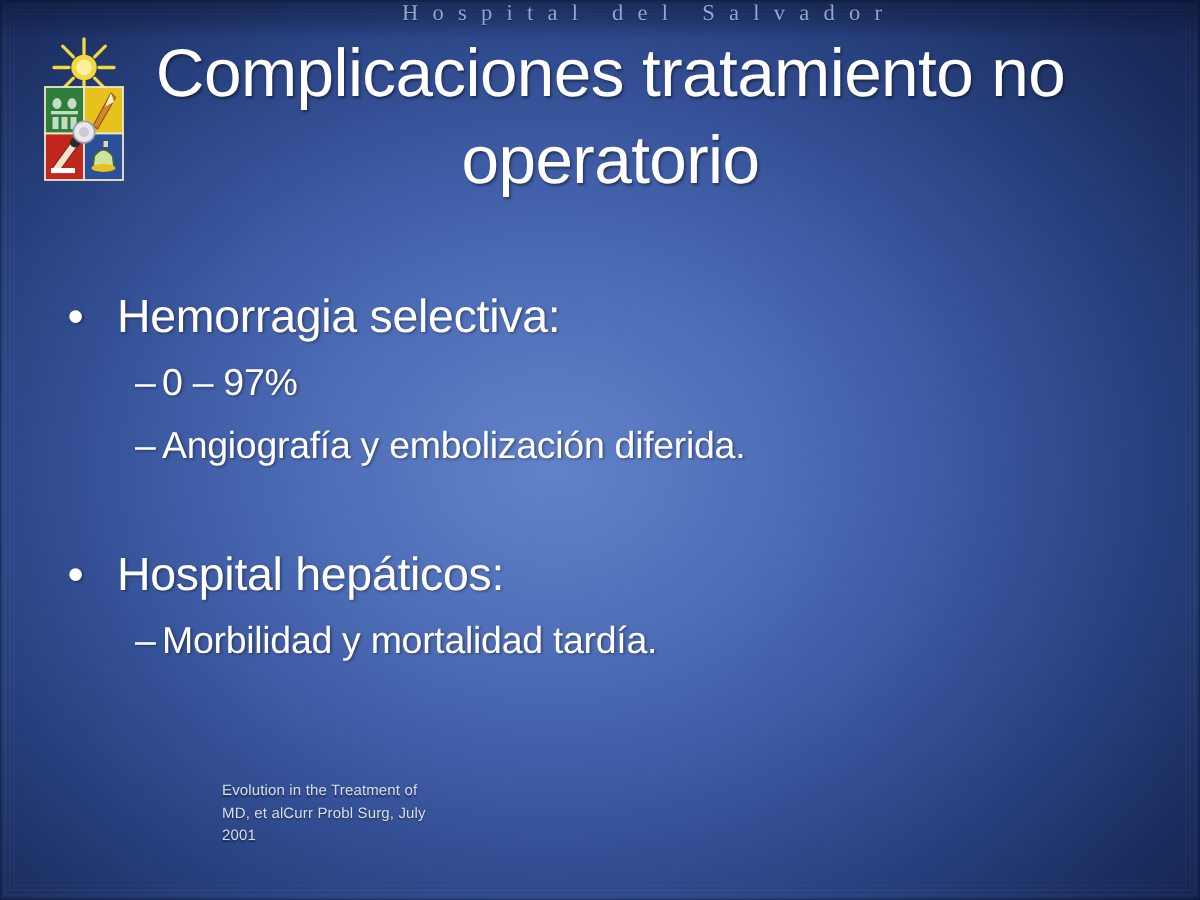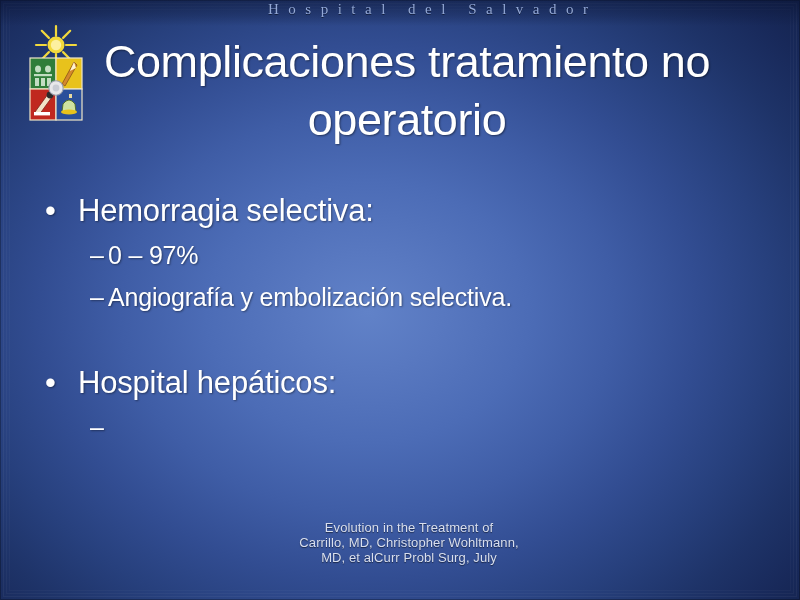--- a/index.html
+++ b/index.html
@@ -75,21 +75,21 @@
     top: 24px;
     width: 60px;
     height: 104px;
   }
   #crest svg { display: block; }
 
   
   #slide-title {
     position: absolute;
     left: 62px;
-    top: 33px;
+    top: 20px;
     width: 690px;
     text-align: center;
     color: #ffffff;
     font-family: "Liberation Sans", sans-serif;
     font-size: 45px;
     line-height: 58px;
     font-weight: 400;
     letter-spacing: -0.4px;
     text-shadow: 1px 1px 2px rgba(0,0,0,0.45);
   }
@@ -131,26 +131,26 @@
     left: 52px;
     top: 0;
     font-size: 25px;
     line-height: 42px;
   }
   .group-gap { height: 44px; }
 
   
   #citation {
     position: absolute;
-    left: 164px;
+    left: 148px;
     top: 520px;
     width: 490px;
-    text-align: center;
+    text-align: left;
     color: #d9dfee;
-    font-size: 13px;
+    font-size: 10px;
     line-height: 15.2px;
     letter-spacing: 0.1px;
     text-shadow: 0 1px 1px rgba(0,0,0,0.5);
   }
 </style>
 </head>
 <body>
 
 <div id="slide">
 
@@ -228,35 +228,36 @@
       <span>Hemorragia selectiva:</span>
     </div>
 
     <div class="lvl2">
       <span class="dash">–</span>
       <span>0 – 97%</span>
     </div>
 
     <div class="lvl2">
       <span class="dash">–</span>
-      <span>Angiografía y embolización selectiva.</span>
+      <span>Angiografía y embolización diferida.</span>
     </div>
 
     <div class="group-gap"></div>
 
     <div class="lvl1">
       <span class="dot">•</span>
       <span>Hospital hepáticos:</span>
     </div>
 
     <div class="lvl2">
       <span class="dash">–</span>
+      <span>Morbilidad y mortalidad tardía.</span>
     </div>
 
   </div>
 
   <div id="citation">
     <div>Evolution in the Treatment of</div>
-    <div>Carrillo, MD, Christopher Wohltmann,</div>
     <div>MD,  et alCurr Probl Surg, July</div>
+    <div>2001</div>
   </div>
 
 </div>
 
 </body></html>

